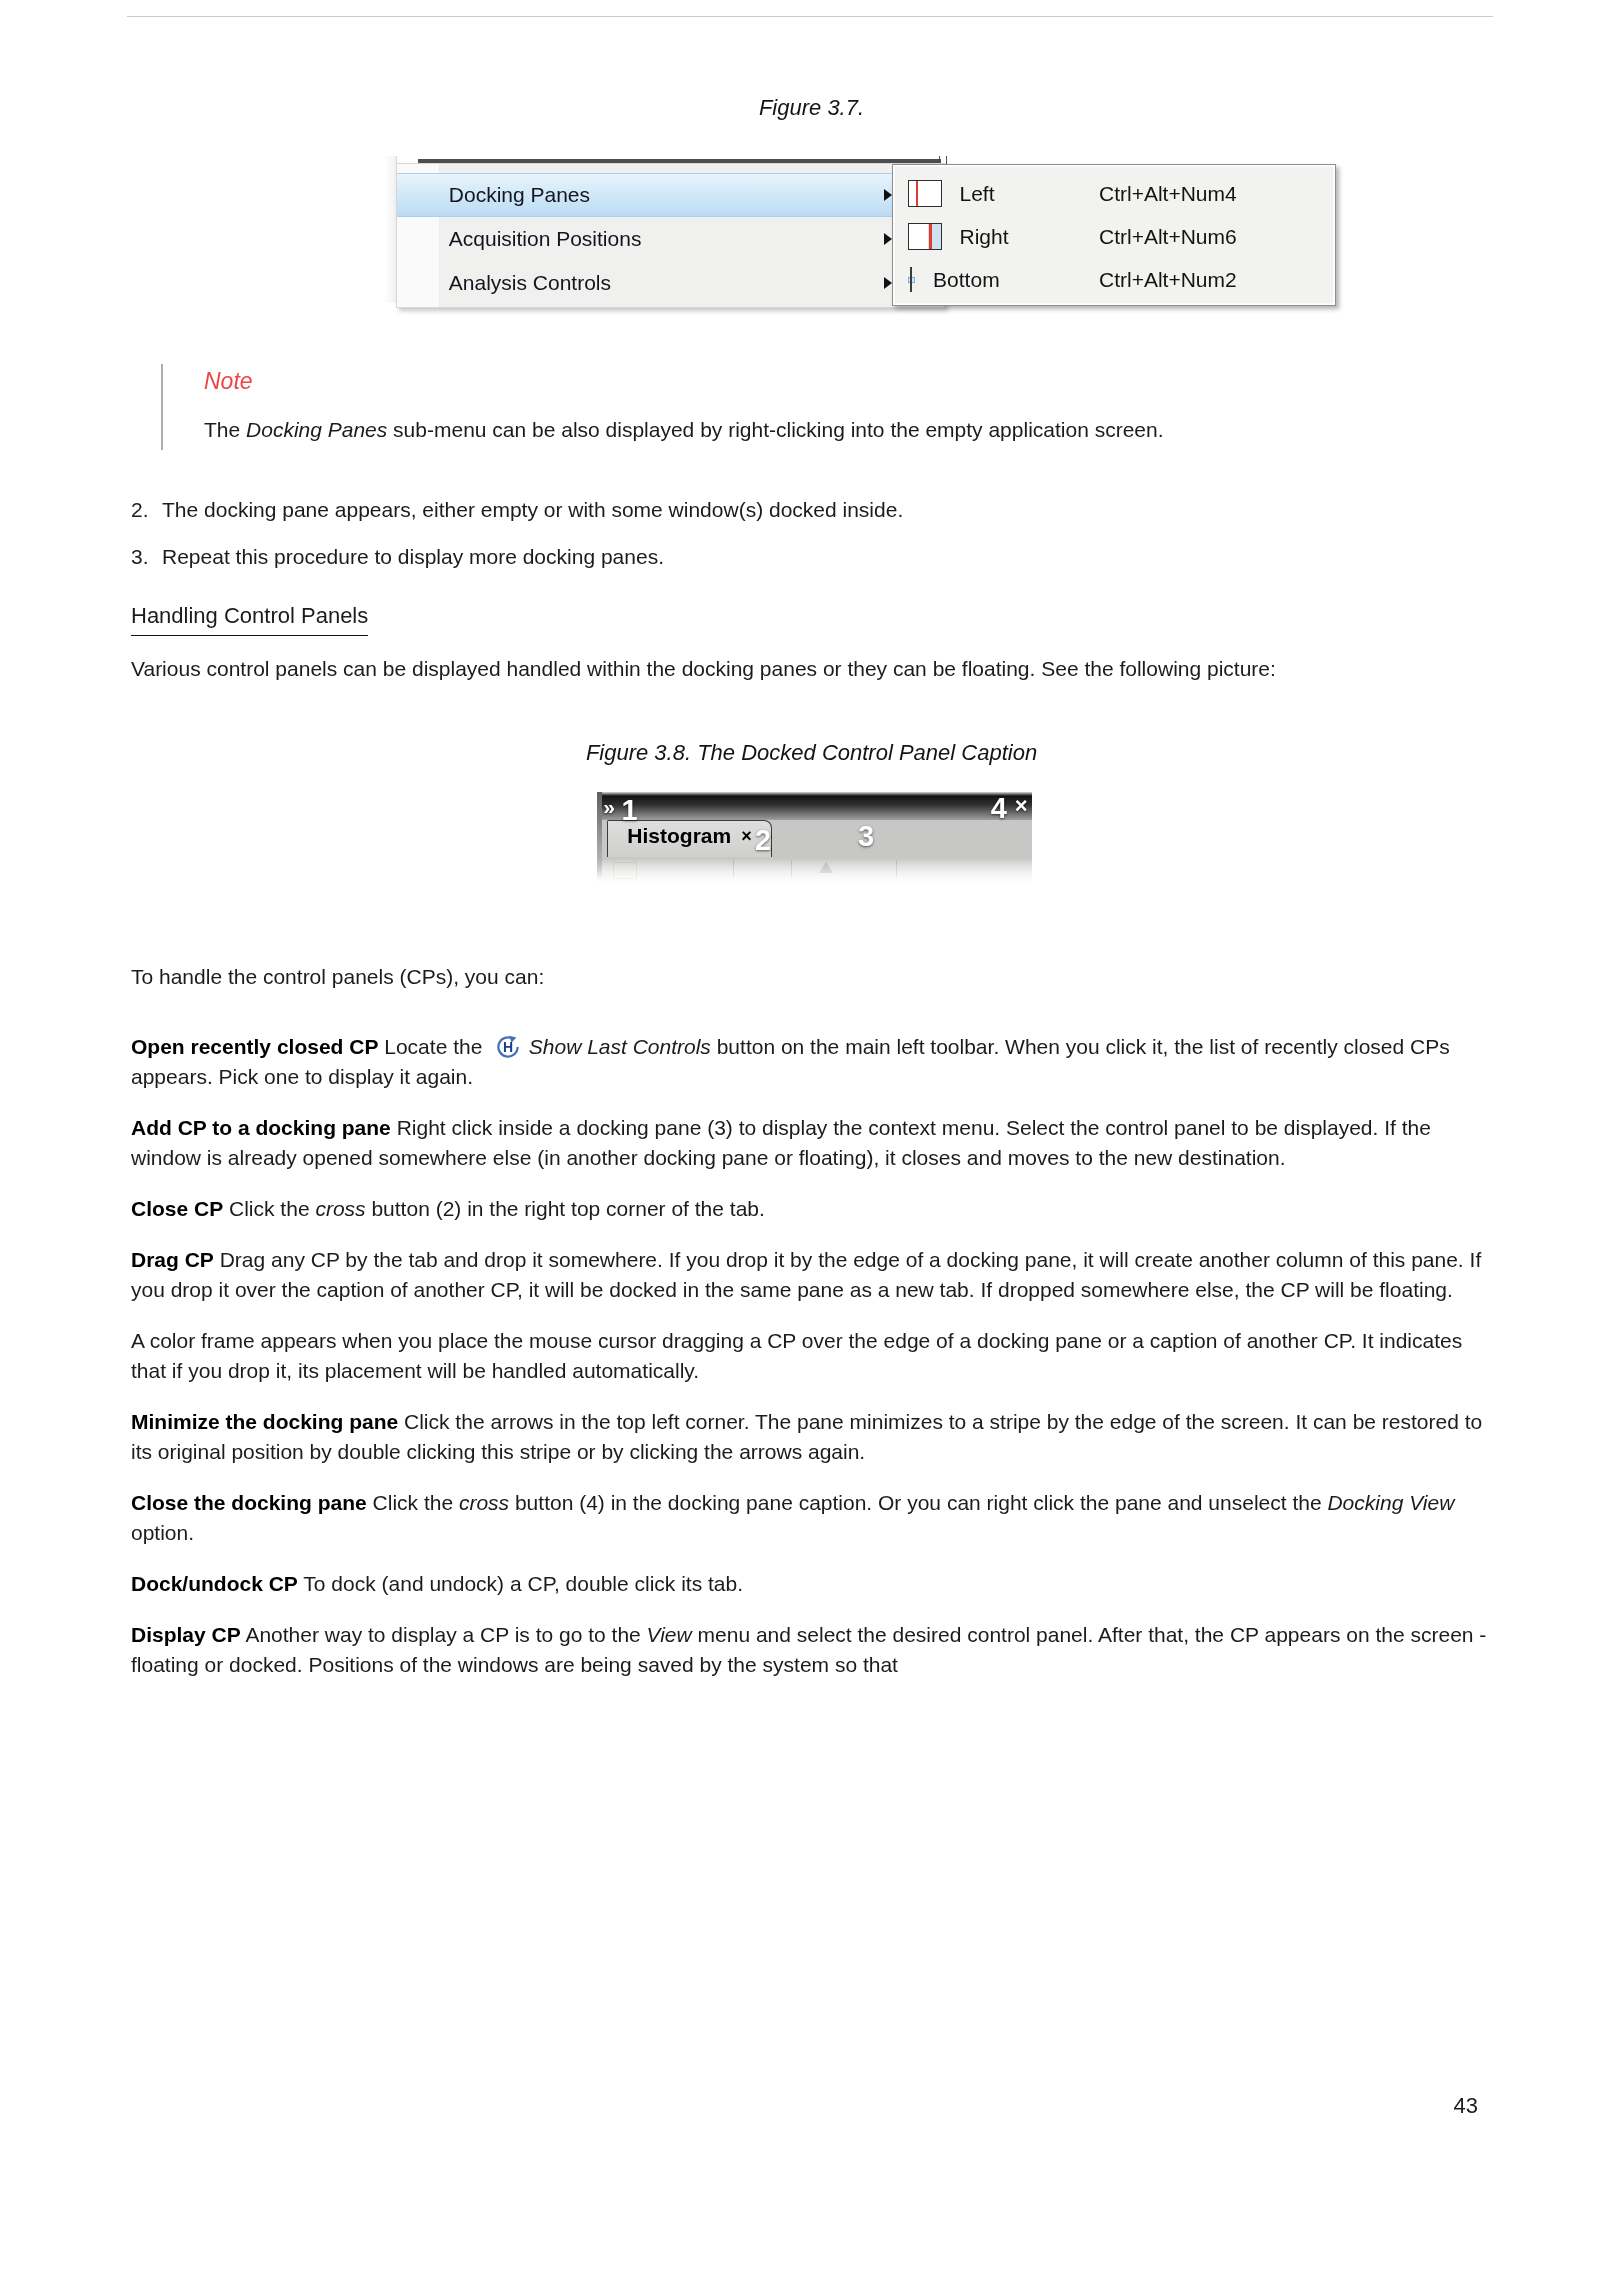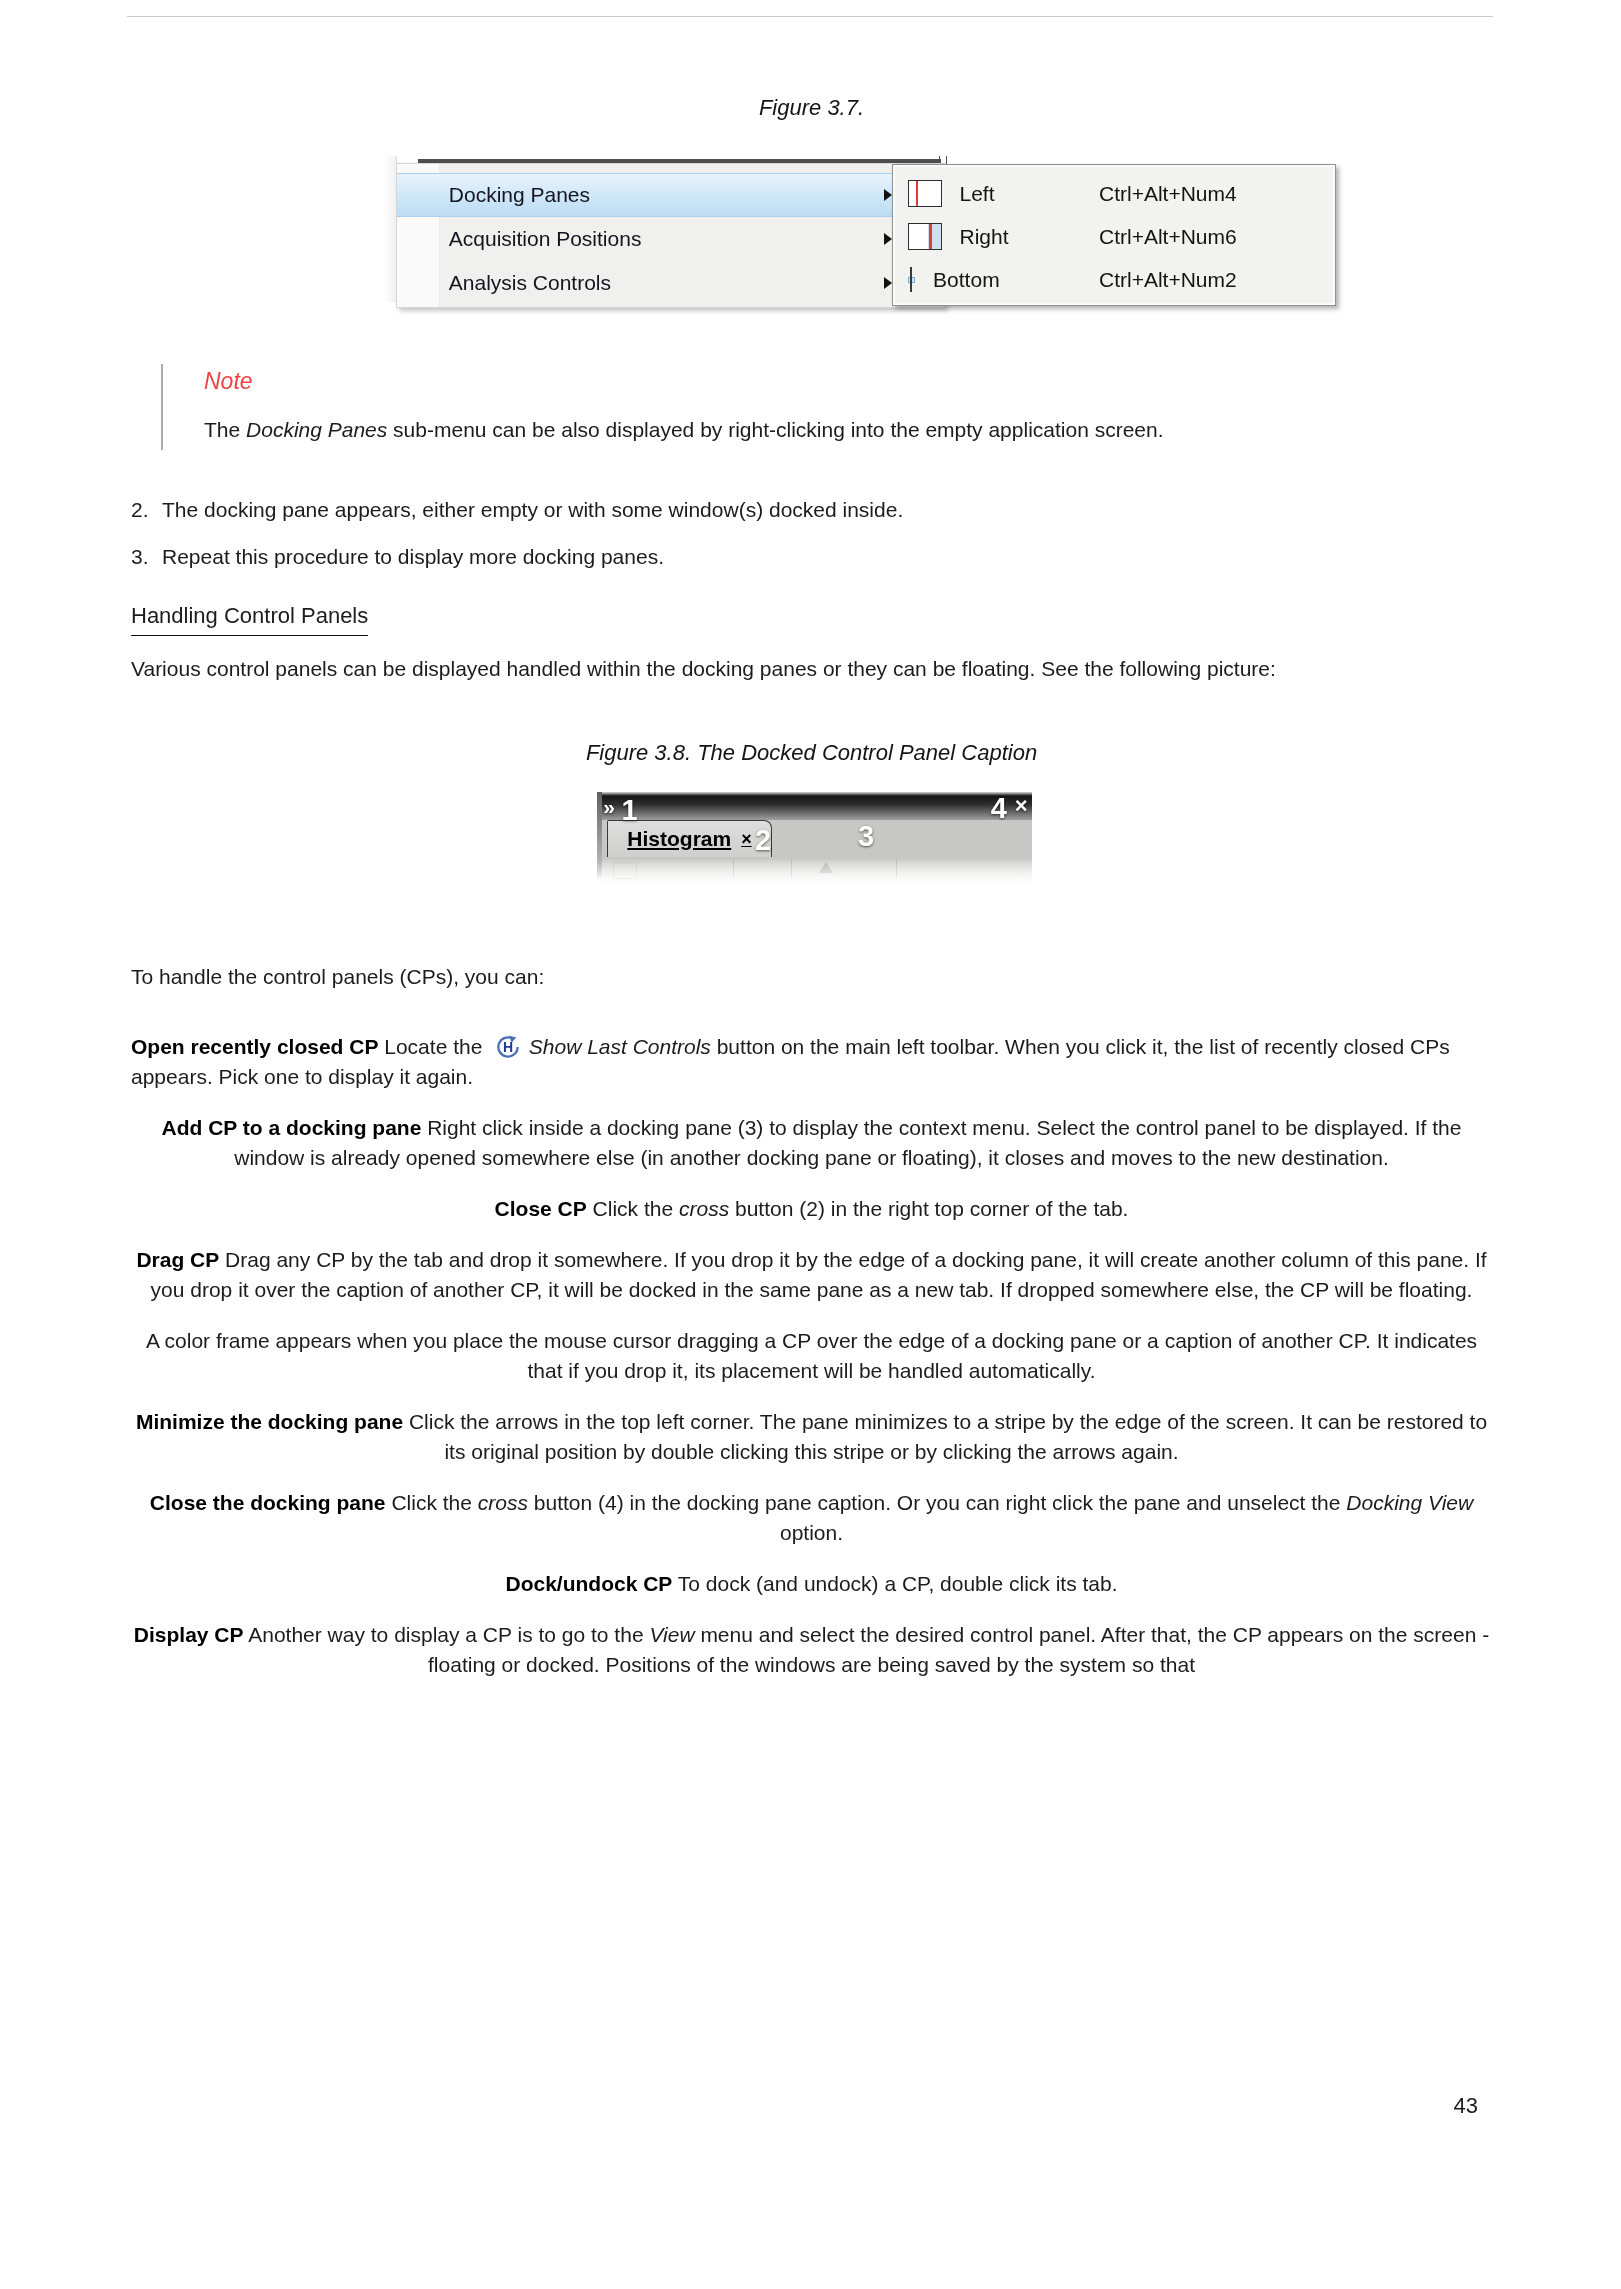--- a/index.html
+++ b/index.html
@@ -68,22 +68,22 @@
   .intro { margin-top:18px; }
   .lead { margin-top:69px; }
 
   
   .fig38 { position:relative; margin-top:23.5px; margin-left:466px; width:435px; height:101px; }
   .cap-bar { position:relative; height:28px;
     background:linear-gradient(180deg,#d9d9d9 0%,#141414 14%,#2f2f2f 45%,#9f9f9f 100%); }
   .tab-row { position:relative; height:39px; background:#c7c7c5; }
   .cp-tab { position:absolute; left:10px; top:0; width:165px; height:37px; box-sizing:border-box;
     background:linear-gradient(180deg,#dedede,#cfcfcd); border:1.8px solid #3a3a3a; border-bottom:none;
-    border-radius:1.8px 8.1px 0 0; display:flex; align-items:center; justify-content:center; gap:10px;
-    font-weight:bold; color:#000;text-decoration:underline; }
+    border-radius:1.8px 8.1px 0 0; display:flex; justify-content:center; gap:10px;
+    font-weight:bold; color:#000; }
   .cp-tab .tab-close { font-size:18px; }
   .fade-row { position:relative; height:34px; background:linear-gradient(180deg,#c9c9c7 0%,#ffffff 80%); }
   .fade-row::after { content:""; position:absolute; inset:0;
     background:linear-gradient(180deg,rgba(255,255,255,0) 0%,#fff 85%); }
   .ghost { position:absolute; opacity:.45; }
   .ghost-square { left:16.3px; top:3.6px; width:22px; height:14.5px; border:1.8px solid #9fbf98; }
   .ghost-sep1 { left:136px; top:1.8px; width:0.9px; height:18px; background:#8f8f8f; }
   .ghost-sep2 { left:194px; top:1.8px; width:0.9px; height:18px; background:#8f8f8f; }
   .ghost-sep3 { left:299px; top:1.8px; width:0.9px; height:18px; background:#8f8f8f; }
   .ghost-arrow { left:222px; top:3.6px; width:0; height:0;
@@ -94,21 +94,21 @@
     text-shadow:0 0.9px 2.7px rgba(0,0,0,.6); line-height:1; }
   .marker-chevron { left:6.3px; top:4.5px; font-size:21px; }
   .marker-1 { left:24.4px; top:4.5px; }
   .marker-2 { left:158px; top:34px; }
   .marker-3 { left:261px; top:30px; }
   .marker-4 { right:25px; top:2.7px; }
   .marker-close { right:4.5px; top:3.6px; font-size:22px; }
 
   
   .entries { margin-top:40px; }
-  .entry + .entry { margin-top:10px;text-align:center; }
+  .entry + .entry { margin-top:10px; }
   .entry b { color:#000; }
   .inline-icon { display:inline-block; width:28px; height:28px; vertical-align:-7.2px; margin:0 6.3px; }
 
   .page-number { position:absolute; top:2091px; left:131px; width:1347px; text-align:right; font-size:22px; }
 </style>
 </head>
 <body>
 
 <div class="page">
   <div class="content">

